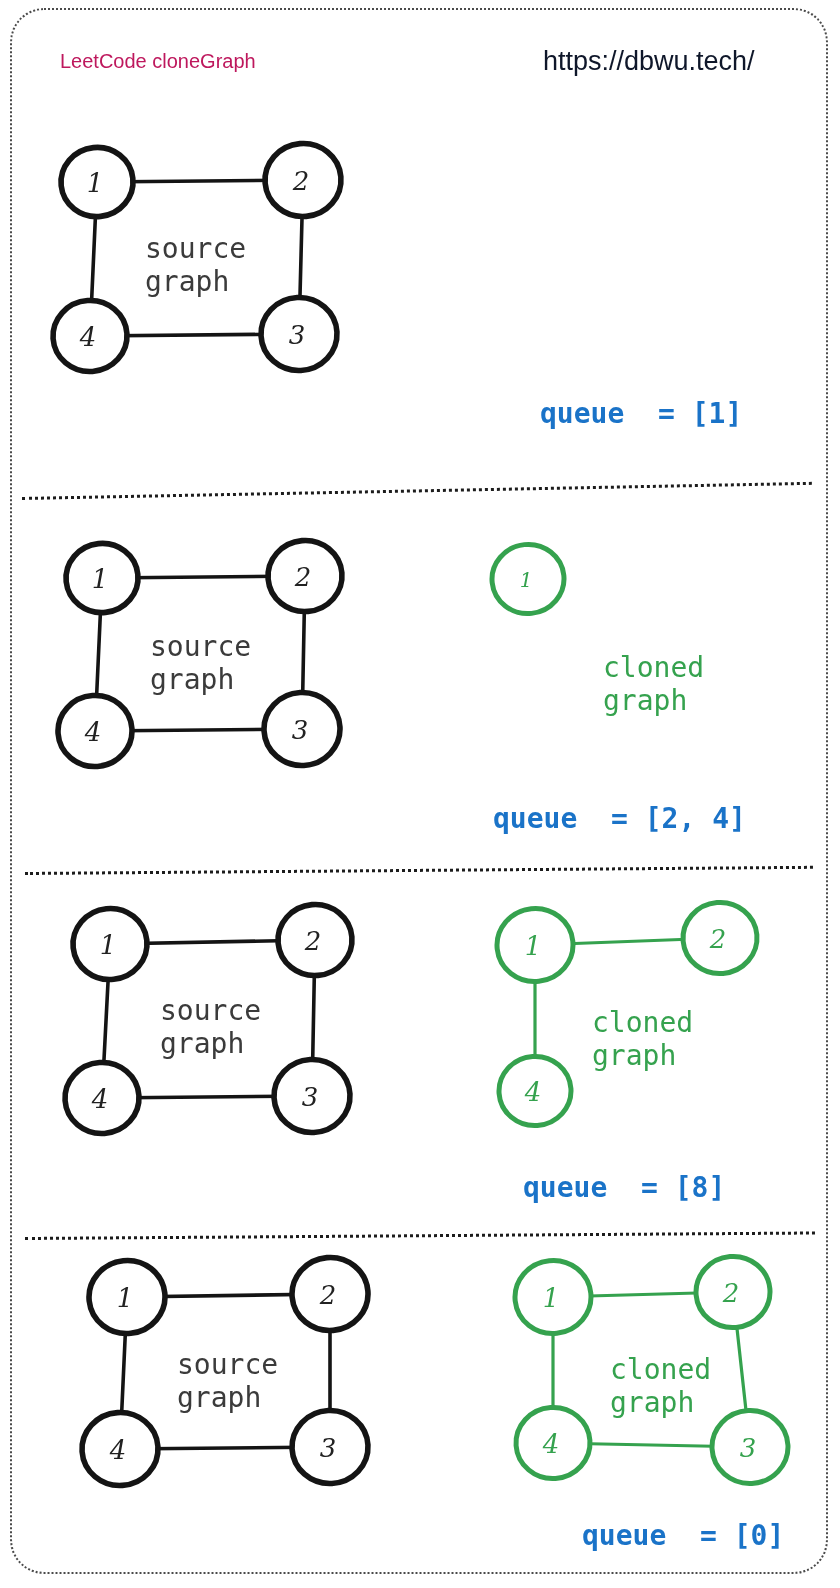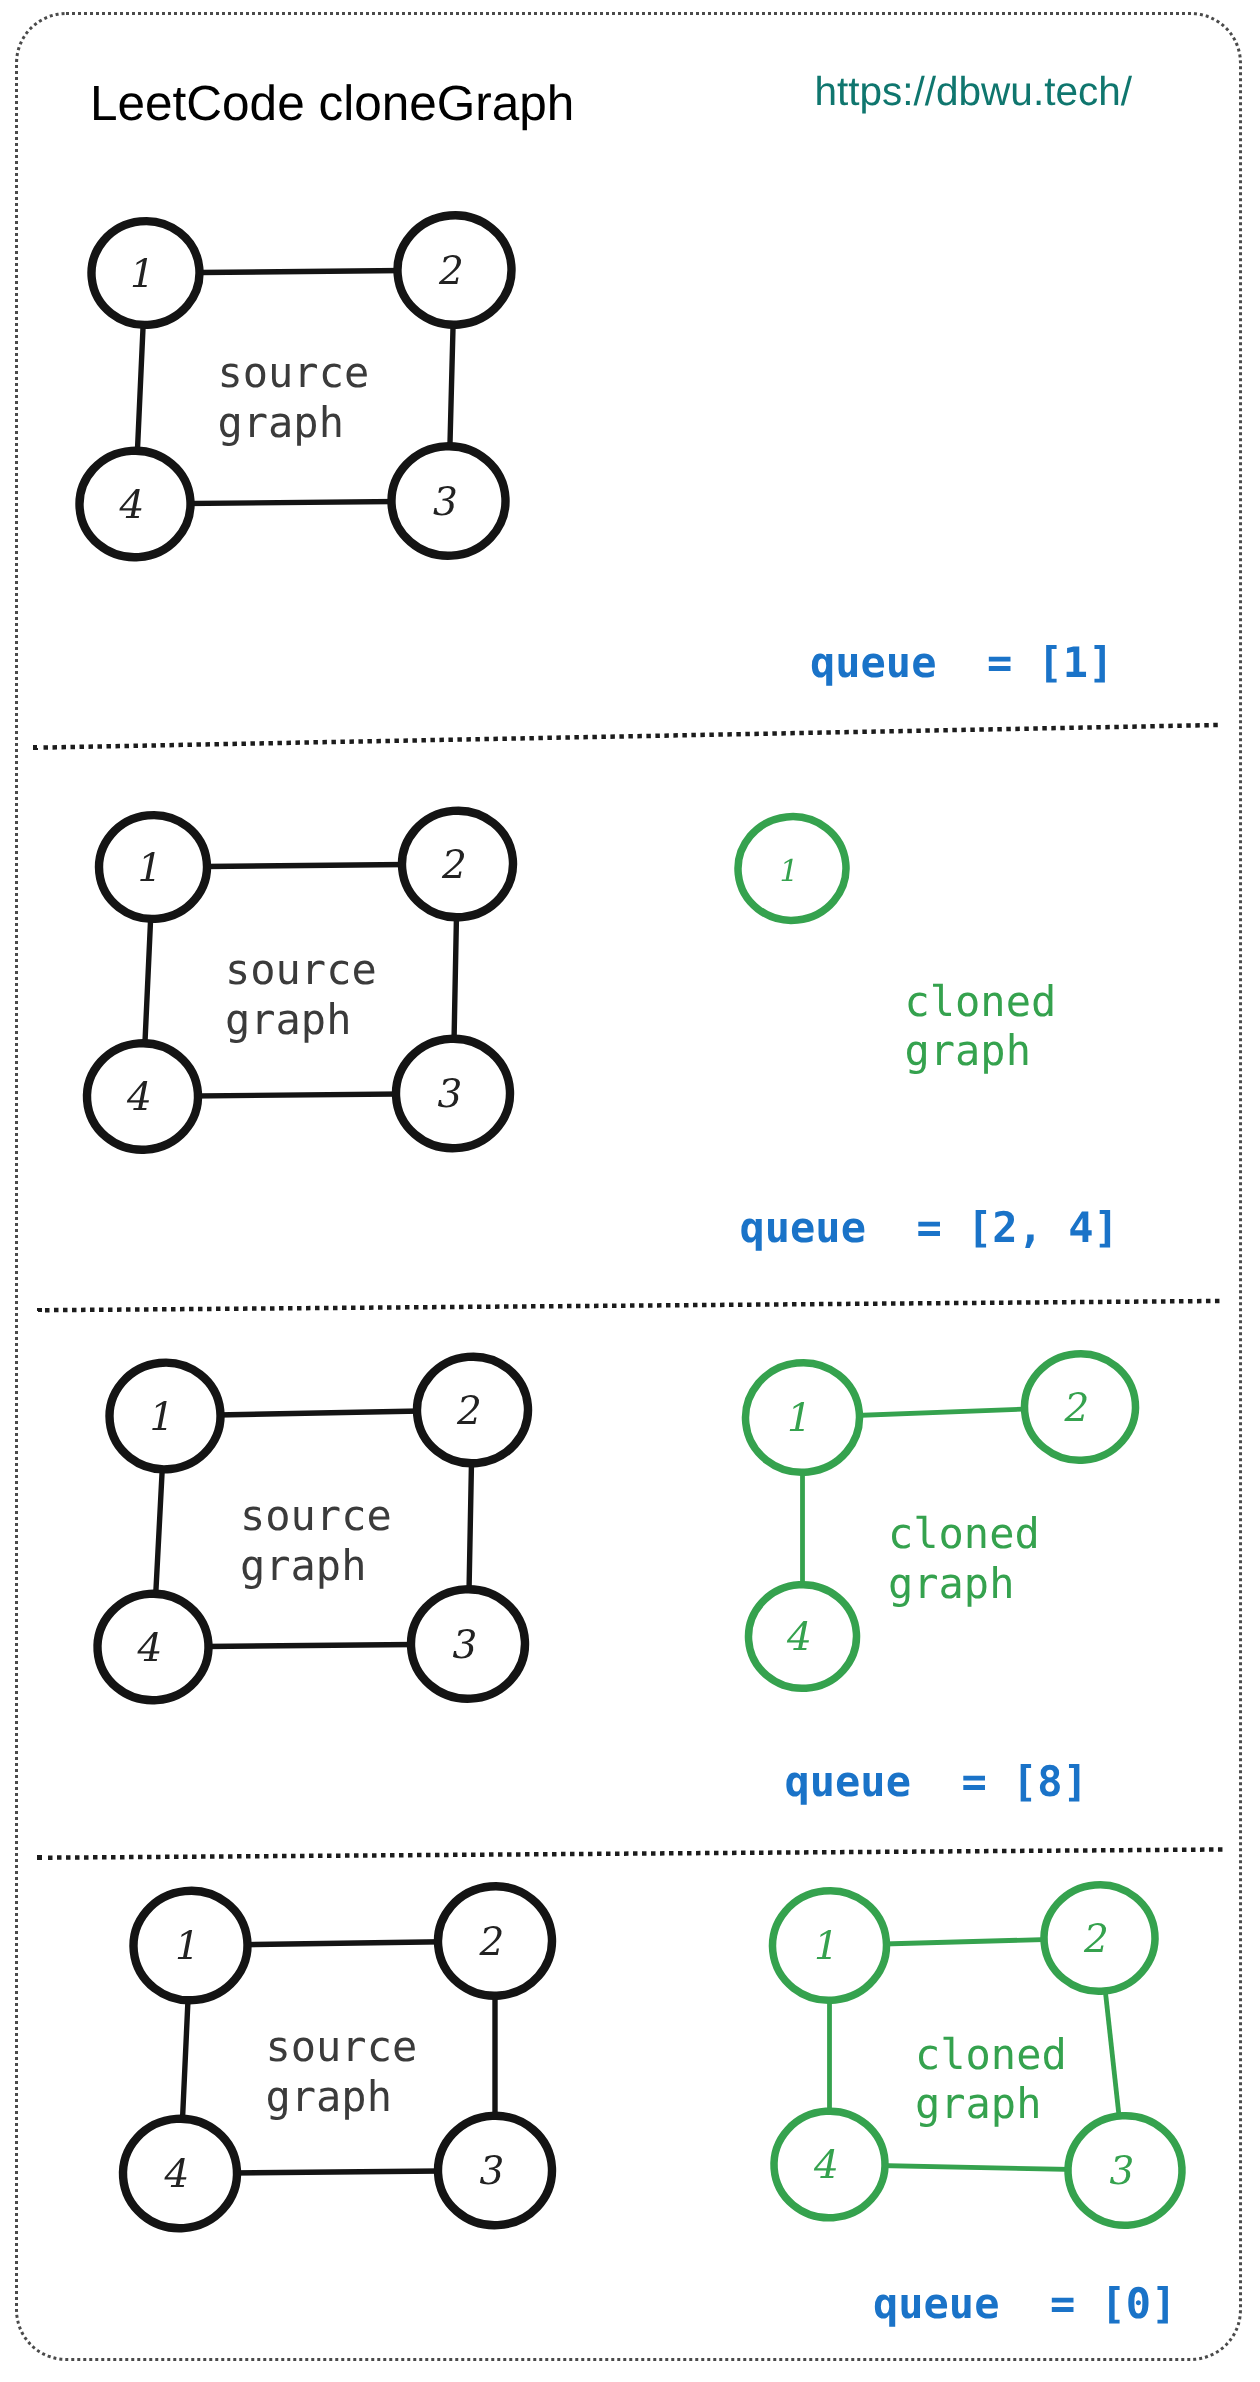--- a/index.html
+++ b/index.html
@@ -1,31 +1,31 @@
 <!DOCTYPE html>
 <html><head>
 <meta charset="utf-8">
 <style>
   html,body{margin:0;padding:0;background:#fff;}
   body{width:840px;height:1588px;position:relative;overflow:hidden;
        font-family:"Liberation Sans",sans-serif;}
   .frame{position:absolute;left:10px;top:8px;width:818px;height:1566px;
          border:2px dotted #4a4a4a;border-radius:34px;box-sizing:border-box;}
-  .title{position:absolute;left:60px;top:50px;font-size:33px;color:#000000;}
-  .url{position:absolute;left:543px;top:46px;font-size:27px;color:#0f766e;}
+  .title{position:absolute;left:60px;top:50px;font-size:20px;color:#be185d;}
+  .url{position:absolute;left:543px;top:46px;font-size:27px;color:#0f172a;}
   #diagram{position:absolute;left:0;top:0;}
   .sep{position:absolute;height:0;border-top:3.5px dotted #1c1c1c;
        transform-origin:left center;}
   .sep1{left:22px;top:497px;width:790px;transform:rotate(-1.1deg);}
   .sep2{left:25px;top:872px;width:788px;transform:rotate(-0.45deg);}
   .sep3{left:25px;top:1237px;width:790px;transform:rotate(-0.4deg);}
   .queue{position:absolute;font-family:"DejaVu Sans Mono",monospace;
          font-weight:bold;font-size:28px;line-height:1;color:#1a73c8;
          white-space:pre;}
-  .q1{left:540px;top:400px;margin-top:28px;}
+  .q1{left:540px;top:400px;}
   .q2{left:493px;top:805px;}
   .q3{left:523px;top:1174px;}
   .q4{left:550px;top:1522px;margin-left:32px;}
   text.glabel{font-family:"DejaVu Sans Mono",monospace;font-size:28px;}
   text.digit{font-family:"DejaVu Serif",serif;font-style:italic;}
 </style>
 </head>
 <body>
 
 <div class="frame"></div>

